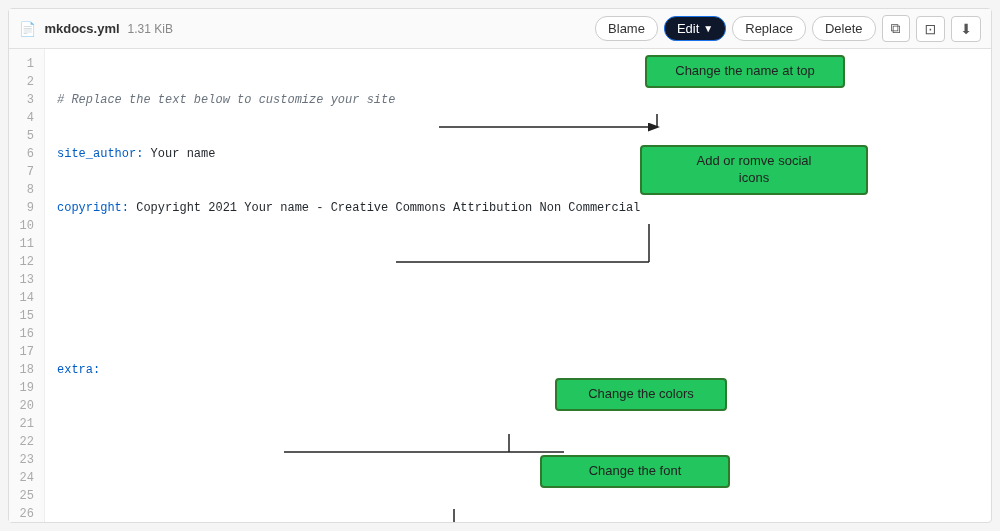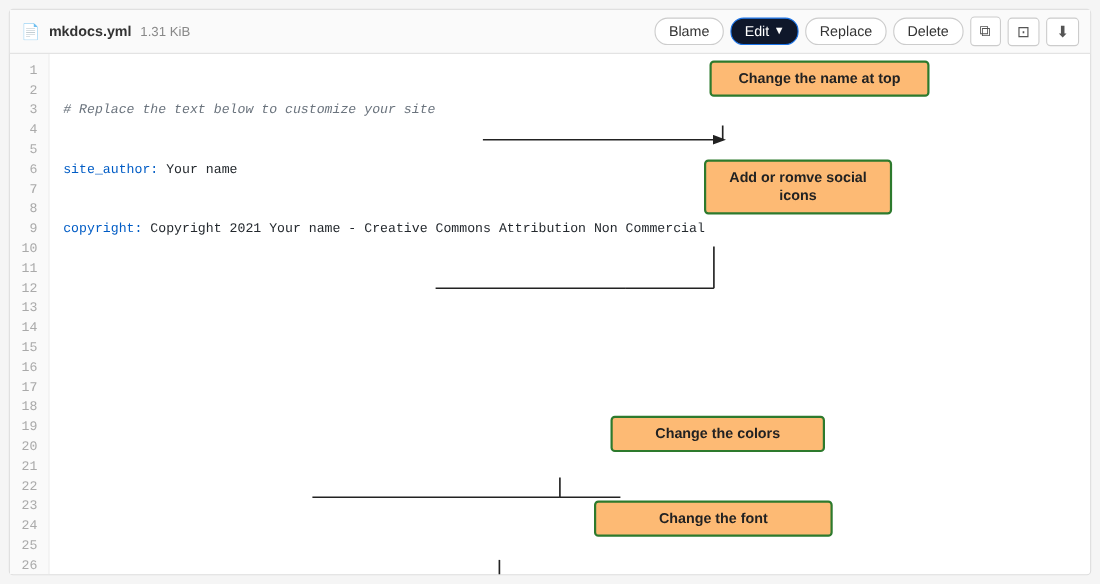--- a/index.html
+++ b/index.html
@@ -134,26 +134,26 @@
 
     .c-comment { color: #6a737d; font-style: italic; }
     .c-key { color: #005cc5; }
     .c-val-text { color: #24292e; }
     .c-green { color: #22863a; }
     .c-section { color: #005cc5; font-weight: 500; }
 
     
     .annotation {
       position: absolute;
-      background: #fdba74;
+      background: #22c55e;
       border: 2px solid #2d7a2d;
       border-radius: 4px;
       padding: 6px 10px;
       font-size: 13px;
-      font-weight: 700;
+      font-weight: 400;
       color: #222;
       text-align: center;
       line-height: 1.3;
     }
 
     
     .arrow-svg {
       position: absolute;
       top: 0;
       left: 0;
@@ -213,20 +213,21 @@
         <div>24</div>
         <div>25</div>
       <div>26</div>
     </div>
     <div class="code-content">
       <span class="code-line"><span class="c-comment"># Replace the text below to customize your site</span></span>
       <span class="code-line"><span class="c-key">site_author:</span><span class="c-val-text"> Your name</span></span>
       <span class="code-line"><span class="c-key">copyright:</span><span class="c-val-text"> Copyright 2021 Your name - Creative Commons Attribution Non Commercial</span></span>
       <span class="code-line"></span>
       <span class="code-line"></span>
+      <span class="code-line"><span class="c-section">extra:</span></span>
       
       
       
       
       
       
       
       
       
       
@@ -264,17 +265,17 @@
         <marker id="arrow" markerWidth="8" markerHeight="8" refX="6" refY="3" orient="auto">
           <path d="M0,0 L0,6 L8,3 z" fill="#222"></path>
         </marker>
       </defs>
     </svg>
   </div>
 </div>
 
 <div class="annotation" style="left: 645px; top: 55px; width: 200px;">Change the name at top</div>
 
-<div class="annotation" style="left: 640px; top: 145px; width: 171px;">Add or romve  social<br>icons</div>
-
-<div class="annotation" style="left: 555px; top: 378px; width: 195px;">Change  the colors</div>
-
-<div class="annotation" style="left: 540px; top: 455px; width: 217px;">Change the font</div>
+<div class="annotation" style="left: 640px; top: 145px; width: 228px;">Add or romve  social<br>icons</div>
+
+<div class="annotation" style="left: 555px; top: 378px; width: 172px;">Change  the colors</div>
+
+<div class="annotation" style="left: 540px; top: 455px; width: 190px;">Change the font</div>
 
 </body></html>

